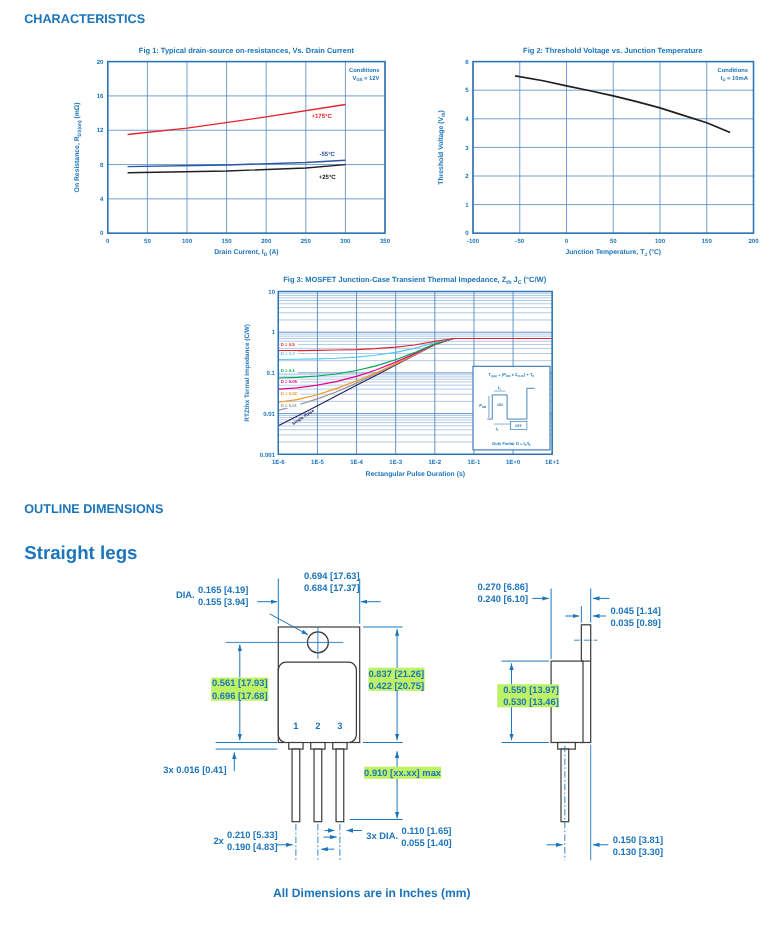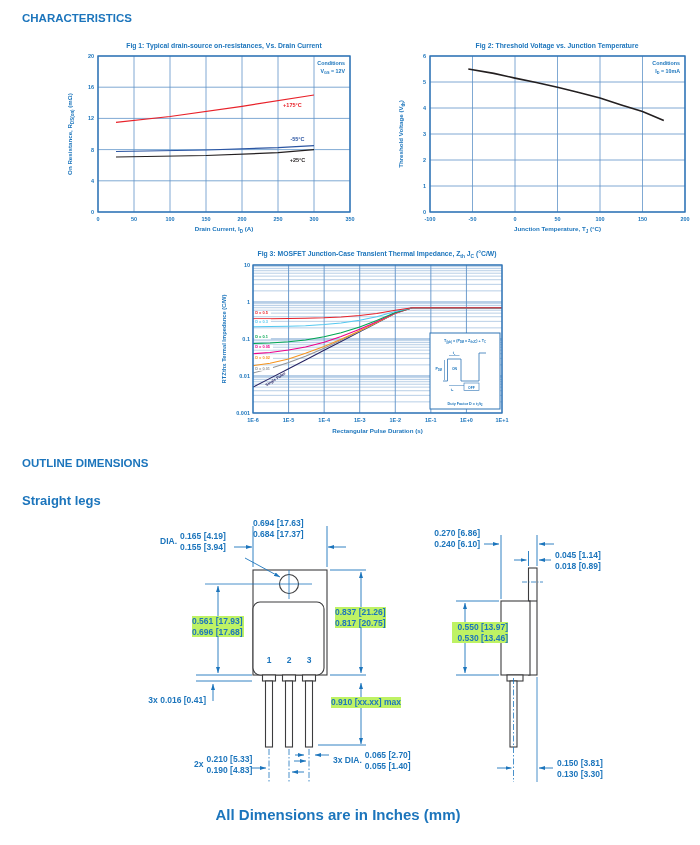--- a/index.html
+++ b/index.html
@@ -1,33 +1,33 @@
 <!DOCTYPE html>
 <html><head>
 <meta charset="utf-8">
 <style>
   html,body{margin:0;padding:0;}
   body{width:700px;height:845px;background:#fff;position:relative;
        font-family:"Liberation Sans",sans-serif;overflow:hidden;}
   .h1{position:absolute;font-size:11.5px;font-weight:bold;color:#1c75bc;white-space:nowrap;}
-  .h2{position:absolute;font-size:13px;font-weight:bold;color:#1c75bc;white-space:nowrap;}
+  .h2{position:absolute;font-size:17px;font-weight:bold;color:#1c75bc;white-space:nowrap;}
   .chart{position:absolute;}
   #fig1{left:28px;top:38px;}
   #fig2{left:390px;top:38px;}
   #fig3{left:196px;top:246px;}
   #outline{position:absolute;left:0;top:510px;width:700px;height:300px;}
   #outline-svg{position:absolute;left:0;top:0;}
   .dim{position:absolute;font-size:8.5px;font-weight:bold;color:#1c75bc;
-       line-height:10.5px;white-space:nowrap;}
-  .tc{text-align:left;} .tr{text-align:right;}
+       line-height:10.5px;white-space:nowrap;text-align:center;}
+  .tc{text-align:right;} .tr{text-align:right;}
   .wb{background:#bef264;}
   .row{display:flex;align-items:center;gap:3px;}
   .pin{position:absolute;font-size:8.5px;font-weight:bold;color:#1c75bc;width:10px;text-align:center;}
   .footer{position:absolute;top:806px;left:0;width:676px;text-align:center;
-          font-size:15px;font-weight:bold;color:#1c75bc;}
+          font-size:11px;font-weight:bold;color:#1c75bc;}
 </style>
 </head>
 <body>
 
 <div class="h1" style="left:22px;top:12px">CHARACTERISTICS</div>
 
 <svg id="fig1" class="chart" width="340" height="202" viewBox="0 0 340 202">
     <line x1="70" y1="18" x2="70" y2="174" stroke="#6093c8" stroke-width="0.8"></line>
     <line x1="106" y1="18" x2="106" y2="174" stroke="#6093c8" stroke-width="0.8"></line>
     <line x1="142" y1="18" x2="142" y2="174" stroke="#6093c8" stroke-width="0.8"></line>
@@ -301,53 +301,53 @@
   </div>
   <div class="dim row" style="left:160px;top:21px">
     <span>DIA.</span>
     <div>
       <div>0.165 [4.19]</div>
       <div>0.155 [3.94]</div>
     </div>
   </div>
   <div class="dim wb" style="left:335px;top:97px">
     <div>0.837 [21.26]</div>
-    <div>0.817 [20.75]</div>
+    <div>0.422 [20.75]</div>
   </div>
   <div class="dim wb" style="left:192px;top:106px;width:52px">
     <div>0.561 [17.93]</div>
     <div>0.696 [17.68]</div>
   </div>
   <div class="dim tr" style="left:132px;top:185px;width:74px">3x 0.016 [0.41]</div>
   <div class="dim wb" style="left:331px;top:187px">0.910 [xx.xx] max</div>
   <div class="dim row" style="left:194px;top:244px">
     <span>2x</span>
     <div>
       <div>0.210 [5.33]</div>
       <div>0.190 [4.83]</div>
     </div>
   </div>
   <div class="dim row" style="left:333px;top:240px">
     <span>3x DIA.</span>
     <div>
-      <div>0.065 [2.70]</div>
+      <div>0.110 [1.65]</div>
       <div>0.055 [1.40]</div>
     </div>
   </div>
   <span class="pin" style="left:264px;top:145px">1</span>
   <span class="pin" style="left:284px;top:145px">2</span>
   <span class="pin" style="left:304px;top:145px">3</span>
 
   <div class="dim tr" style="left:428px;top:18px;width:52px">
     <div>0.270 [6.86]</div>
     <div>0.240 [6.10]</div>
   </div>
   <div class="dim" style="left:555px;top:40px">
     <div>0.045 [1.14]</div>
-    <div>0.018 [0.89]</div>
+    <div>0.035 [0.89]</div>
   </div>
   <div class="dim tr wb" style="left:452px;top:112px;width:56px">
     <div>0.550 [13.97]</div>
     <div>0.530 [13.46]</div>
   </div>
   <div class="dim" style="left:557px;top:248px">
     <div>0.150 [3.81]</div>
     <div>0.130 [3.30]</div>
   </div>
 </div>

